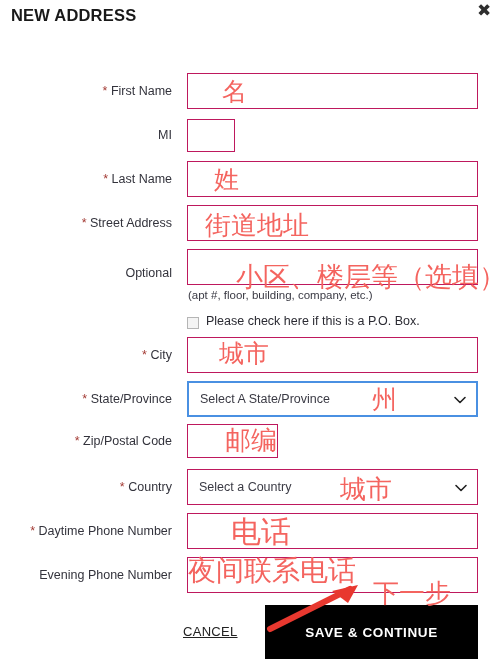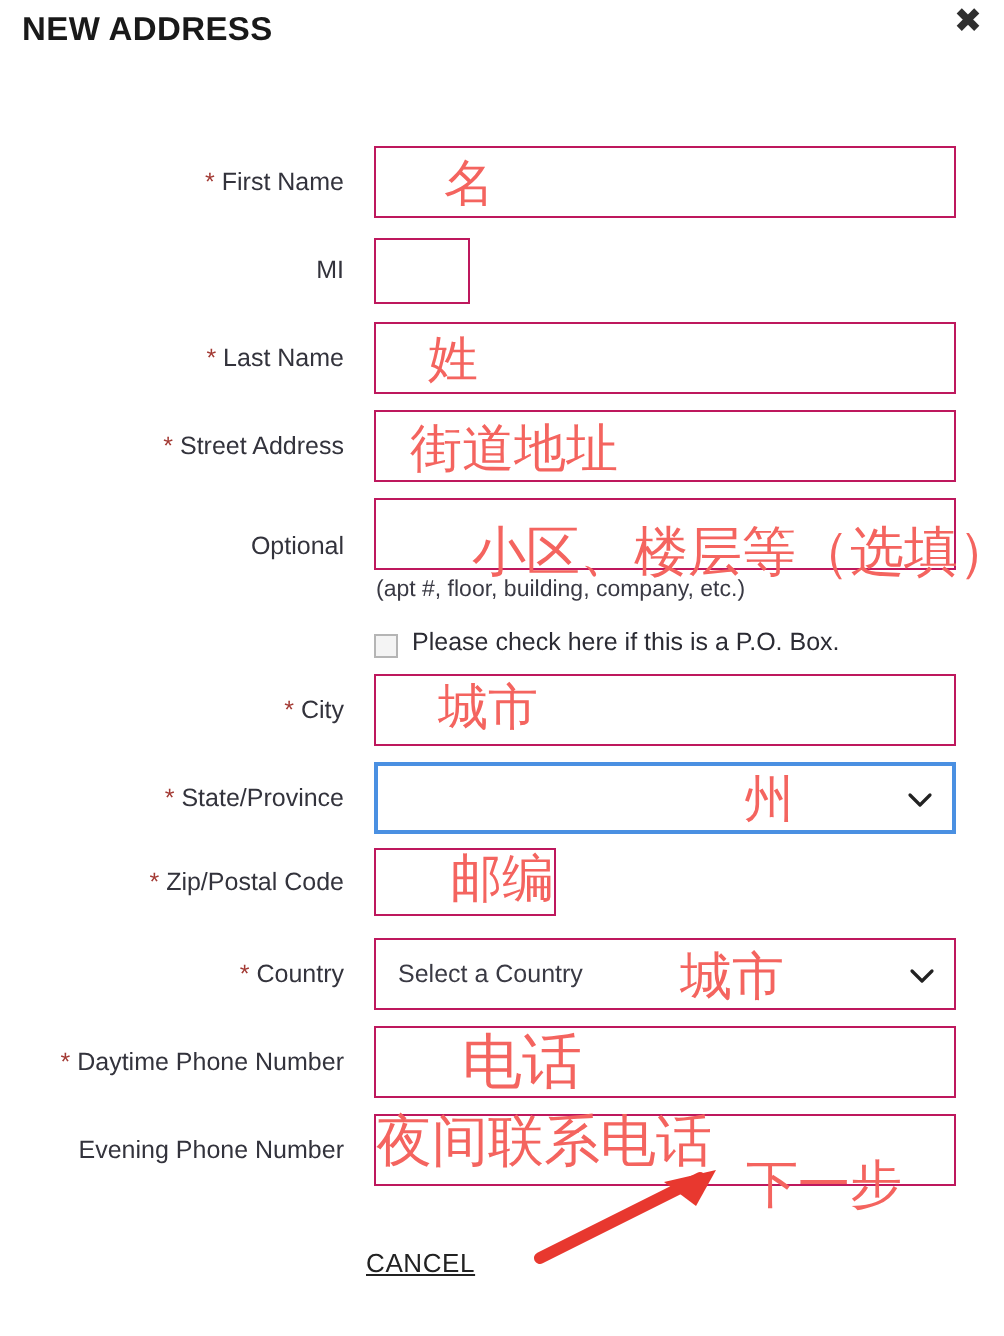--- a/index.html
+++ b/index.html
@@ -235,20 +235,21 @@
     </div>
 
     <div class="row" style="top:337px;">
       <div class="label" style="top:11px;"><span class="req">*</span> <span>City</span></div>
       <div class="field wide tall" style="top:0px;"></div>
     </div>
 
     <div class="row" style="top:381px;">
       <div class="label" style="top:11px;"><span class="req">*</span> <span>State/Province</span></div>
       <div class="field wide tall focused" style="top:0px;">
+        <span class="select-text">Select A State/Province</span>
         <span class="chevron-icon">
           <svg viewBox="0 0 14 14" width="14" height="14">
               <path d="M2 5 L7 10 L12 5" fill="none" stroke="#222" stroke-width="1.6" stroke-linecap="round" stroke-linejoin="round"></path>
             </svg>
         </span>
       </div>
     </div>
 
     <div class="row" style="top:424px;">
       <div class="label" style="top:10px;"><span class="req">*</span> <span>Zip/Postal Code</span></div>
@@ -273,20 +274,21 @@
     </div>
 
     <div class="row" style="top:557px;">
       <div class="label" style="top:11px;"><span>Evening Phone Number</span></div>
       <div class="field wide tall" style="top:0px;"></div>
     </div>
 
   </div>
 
   <div class="cancel-link">CANCEL</div>
+  <button class="save-button">SAVE &amp; CONTINUE</button>
 
   <div class="annotations">
     <div class="ann" style="left:222px; top:79px;  font-size:25px;">名</div>
     <div class="ann" style="left:214px; top:167px; font-size:25px;">姓</div>
     <div class="ann" style="left:205px; top:212px; font-size:26px;">街道地址</div>
     <div class="ann" style="left:190px; top:263px; font-size:27px;margin-left:46px;">小区、楼层等（选填）</div>
     <div class="ann" style="left:219px; top:341px; font-size:25px;">城市</div>
     <div class="ann" style="left:372px; top:387px; font-size:25px;">州</div>
     <div class="ann" style="left:225px; top:427px; font-size:26px;">邮编</div>
     <div class="ann" style="left:340px; top:476px; font-size:26px;">城市</div>

